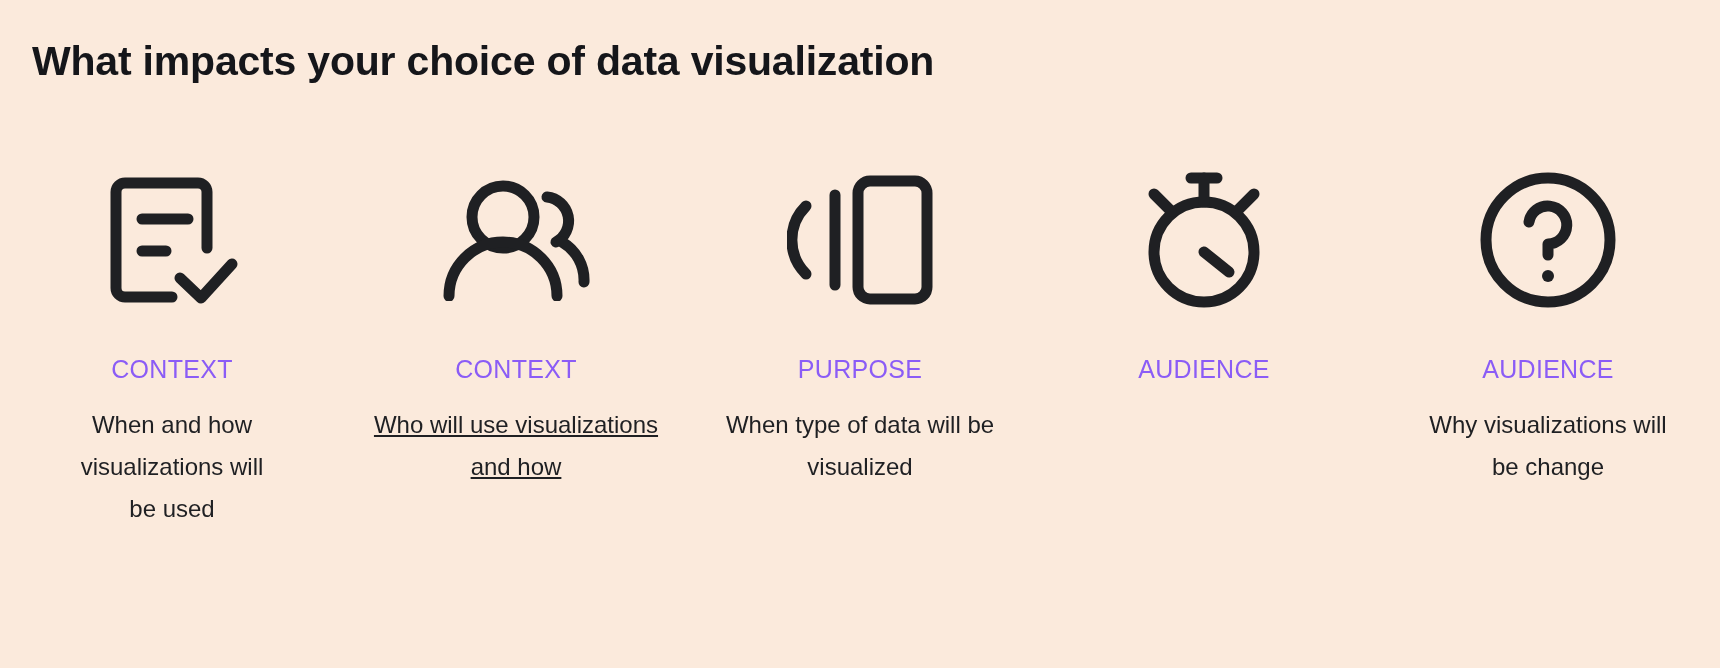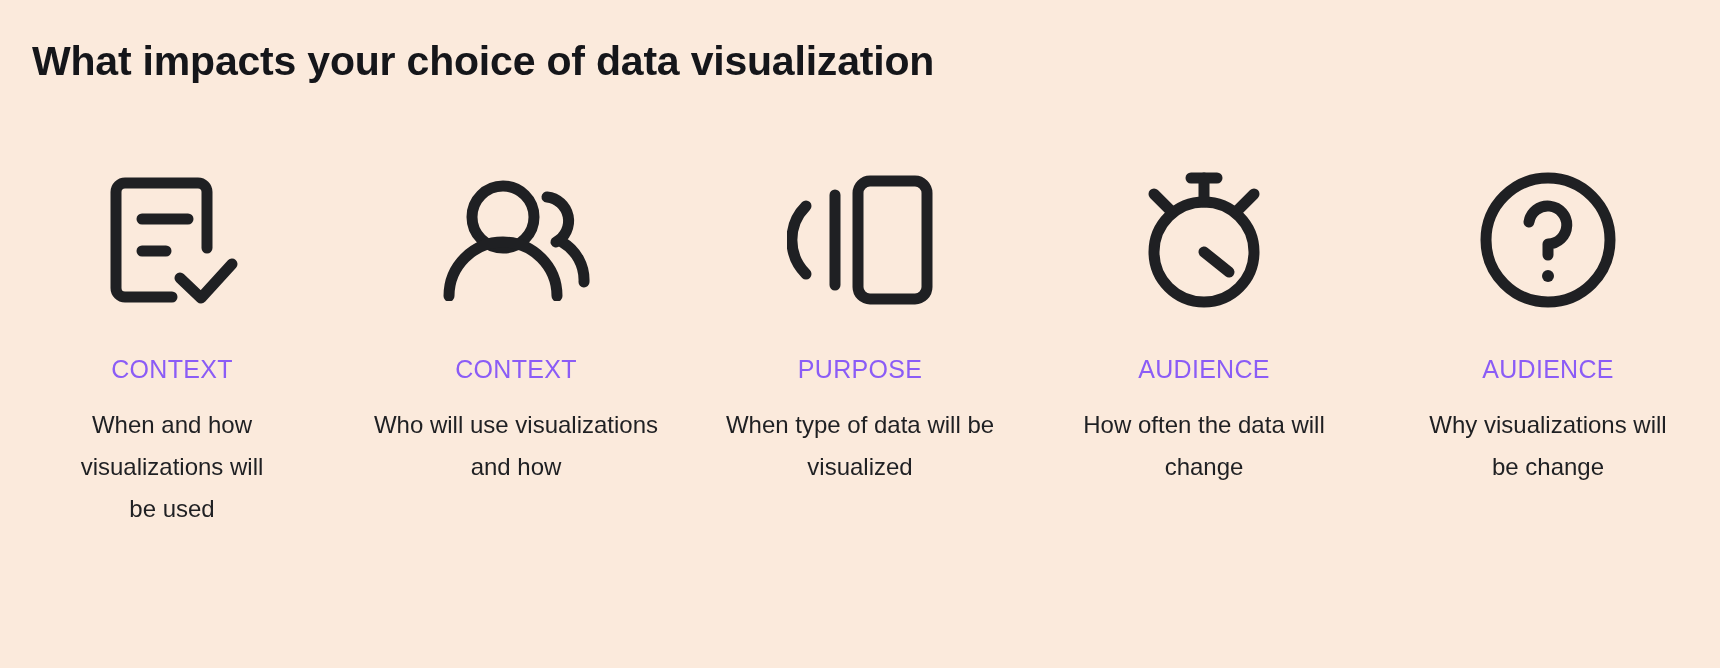--- a/index.html
+++ b/index.html
@@ -80,21 +80,21 @@
     font-size: 24px;
     font-weight: normal;
     line-height: 1.76;
     color: #1f2023;
     text-align: center;
     max-width: 310px;
   }
 
   
   .column.c1 .col-text { max-width: 200px; }
-  .column.c2 .col-text { max-width: 290px; }
+  .column.c2 .col-text { max-width: 290px; text-decoration: underline; }
   .column.c3 .col-text { max-width: 320px; }
   .column.c4 .col-text { max-width: 290px; }
   .column.c5 .col-text { max-width: 240px; }
 </style>
 </head>
 <body>
 
 <div class="page">
 
   <div class="page-title">What impacts your choice of data visualization</div>
@@ -144,21 +144,20 @@
         <svg width="132" height="138" viewBox="0 0 132 138" fill="none" stroke="#1f2023" stroke-width="11" stroke-linecap="round" stroke-linejoin="round">
           <circle cx="66" cy="81" r="50"></circle>
           <path d="M53 7 H79"></path>
           <path d="M66 7 V31"></path>
           <path d="M16 23 L33 40"></path>
           <path d="M116 23 L99 40"></path>
           <path d="M66 81 L91 101"></path>
         </svg>
       </div>
       <div class="col-label">AUDIENCE</div>
-      <div class="col-text">How often the data will change</div>
     </div>
 
     <div class="column c5">
       <div class="icon-wrap">
         <svg width="136" height="136" viewBox="0 0 136 136" fill="none" stroke="#1f2023" stroke-width="11" stroke-linecap="round" stroke-linejoin="round">
           <circle cx="68" cy="68" r="62"></circle>
           <path d="M49 50 a19 19 0 1 1 19 22 V83"></path>
           <circle cx="68" cy="104" r="6" fill="#1f2023" stroke="none"></circle>
         </svg>
       </div>

